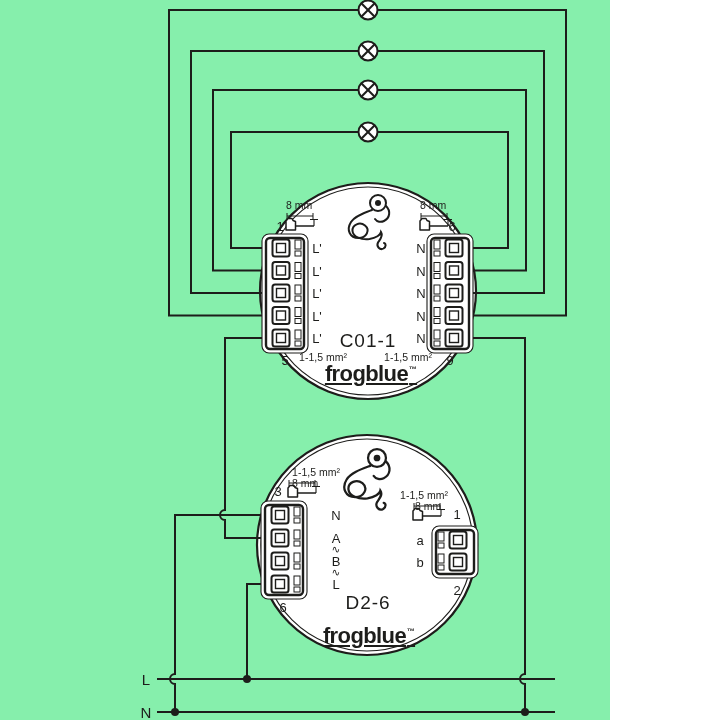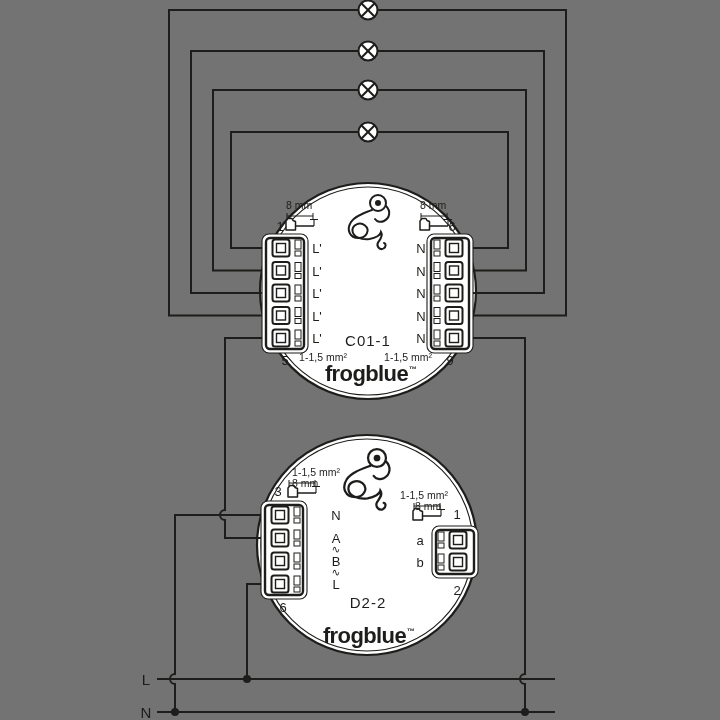--- a/index.html
+++ b/index.html
@@ -1,24 +1,24 @@
 <!DOCTYPE html>
 <html><head>
 <meta charset="utf-8">
 <style>
   html,body{margin:0;padding:0;background:#fff;}
-  .stage{position:relative;width:720px;height:720px;background:#737373;overflow:hidden;
+  .stage{position:relative;width:610px;height:720px;background:#86efac;overflow:hidden;
          font-family:"Liberation Sans",sans-serif;color:#1d1d1b;}
   .stage svg{position:absolute;left:0;top:0;}
   .t{position:absolute;transform:translate(-50%,-50%);white-space:nowrap;line-height:1;}
   .s11{font-size:10.5px;}
   .s13{font-size:13px;}
   .s15{font-size:15px;letter-spacing:.3px;}
-  .name{font-size:15px;letter-spacing:1px;}
-  .logo{font-size:22px;font-weight:bold;letter-spacing:-0.6px;}
+  .name{font-size:19px;letter-spacing:1px;}
+  .logo{font-size:22px;font-weight:bold;letter-spacing:-0.6px;text-decoration:underline;}
   .logo .tm{font-size:8px;font-weight:bold;position:relative;top:-9px;margin-left:1px;letter-spacing:0;}
 </style>
 </head>
 <body>
 
 <div class="stage">
 
 <svg width="720" height="720" viewBox="0 0 720 720">
   <defs>
 
@@ -222,19 +222,19 @@
 <div class="t s13" style="left:336px;top:561px">B</div>
 <div class="t s11" style="left:336px;top:572px">∿</div>
 <div class="t s13" style="left:336px;top:584px">L</div>
 
 <div class="t s13" style="left:420px;top:540px">a</div>
 <div class="t s13" style="left:420px;top:562px">b</div>
 
 <div class="t s13" style="left:283px;top:607px">6</div>
 <div class="t s13" style="left:457px;top:590px">2</div>
 
-<div class="t name" style="left:368px;top:602px">D2-2</div>
+<div class="t name" style="left:368px;top:602px">D2-6</div>
 <div class="t logo" style="left:369px;top:636px"><span>frogblue</span><span class="tm">™</span></div>
 
 <div class="t s15" style="left:146px;top:679px">L</div>
 <div class="t s15" style="left:146px;top:712px">N</div>
 
 </div>
 
 </body></html>

